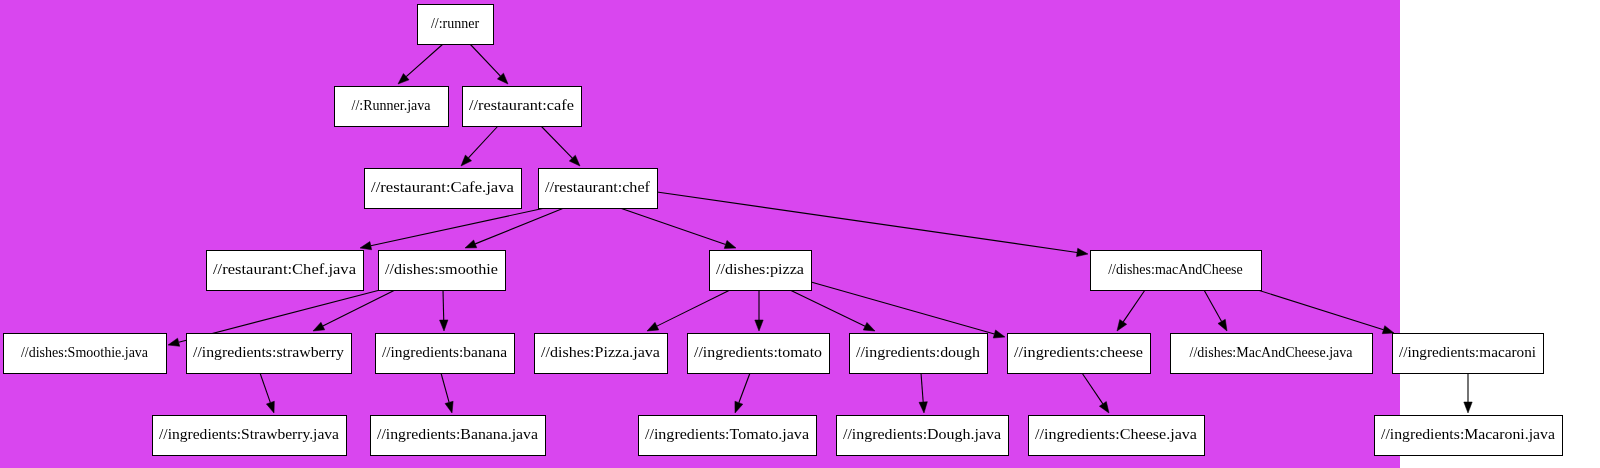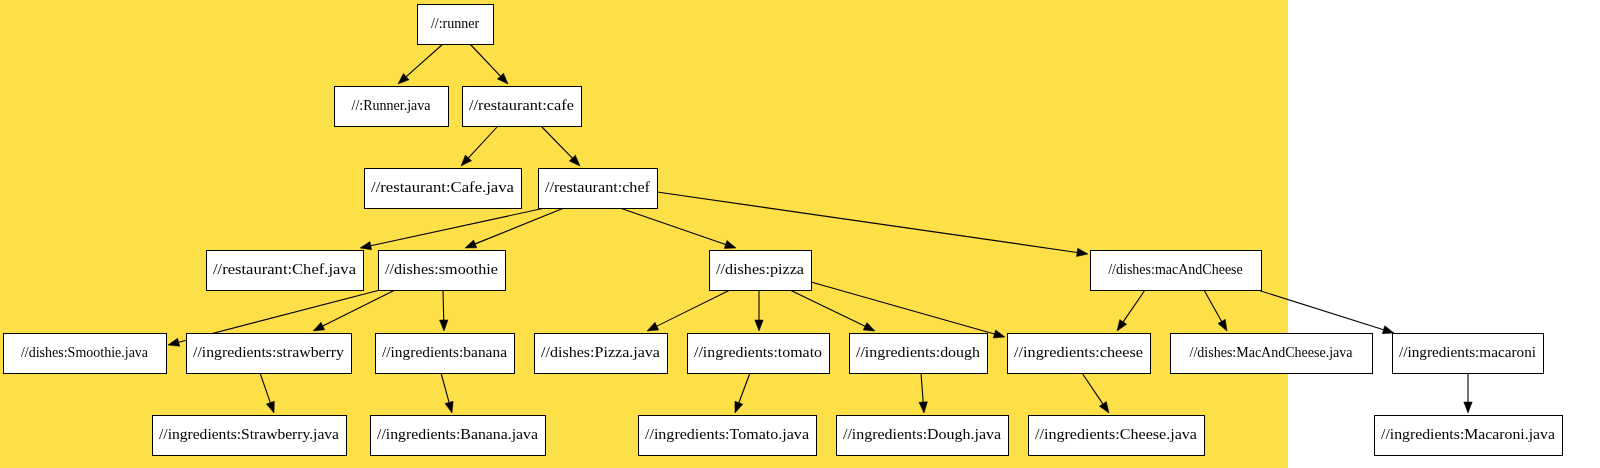--- a/index.html
+++ b/index.html
@@ -8,23 +8,23 @@
     background: #ffffff;
   }
   body {
     width: 1600px;
     height: 468px;
     font-family: "Liberation Serif", "DejaVu Serif", serif;
     overflow: hidden;
   }
   #graph-root {
     position: relative;
-    width: 1288px;
+    width: 1400px;
     height: 468px;
-    background: #fde047;
+    background: #d946ef;
   }
   svg#graph-svg {
     position: absolute;
     left: 0;
     top: 0;
     width: 1600px;
     height: 468px;
     display: block;
   }
   .node-box {

